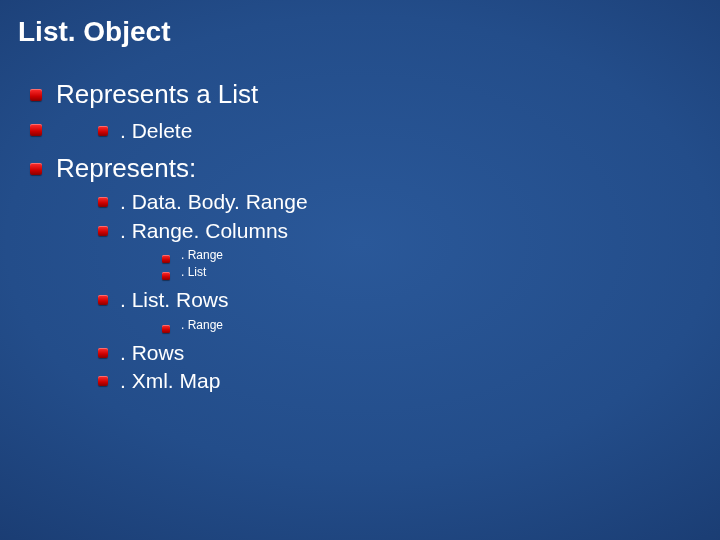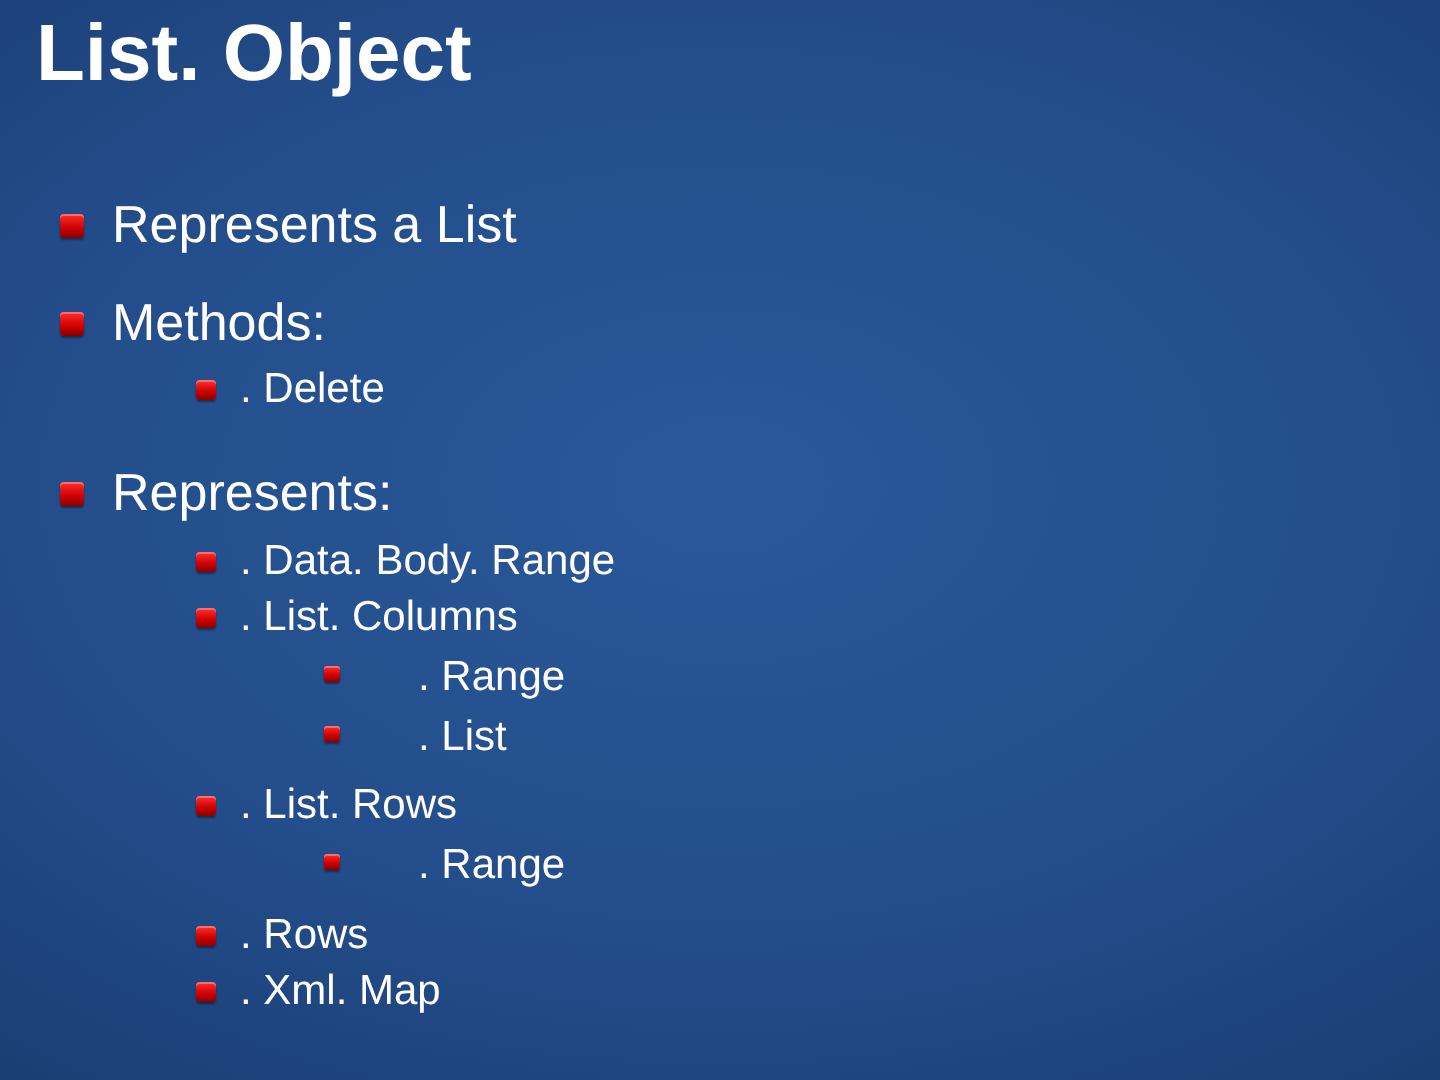--- a/index.html
+++ b/index.html
@@ -17,23 +17,23 @@
       #2a5899 0%,
       #234d8a 35%,
       #1a3c72 60%,
       #0f2a55 80%,
       #081d3e 100%);
     position: relative;
     box-sizing: border-box;
   }
   .title {
     color: #ffffff;
-    font-size: 40px;
+    font-size: 28px;
     font-weight: bold;
-    padding: 4px 0 0 18px;
+    padding: 16px 0 0 18px;
     line-height: 1.15;
   }
   .content {
     padding: 30px 0 0 30px;
   }
   ul {
     list-style: none;
     margin: 0;
     padding: 0;
   }
@@ -42,70 +42,69 @@
     display: flex;
     align-items: flex-start;
   }
   .bullet {
     display: inline-block;
     flex: 0 0 auto;
     background: linear-gradient(to bottom, #ff3030 0%, #cc0000 60%, #8a0000 100%);
     box-shadow: inset 0 1px 0 rgba(255,255,255,0.3), 0 1px 1px rgba(0,0,0,0.4);
   }
   
-  .l1 > li { font-size: 26px; line-height: 1.25; margin-bottom: 2px; margin-top: 16px; }
+  .l1 > li { font-size: 26px; line-height: 1.25; margin-bottom: 2px; }
   .l1 > li > .bullet { width: 12px; height: 12px; border-radius: 2px; margin: 11px 14px 0 0; }
   .l1txt { }
   
   .l2 { padding-left: 42px; margin: 4px 0 6px 0; }
   .l2 > li { font-size: 21px; line-height: 1.3; margin-bottom: 1px; }
   .l2 > li > .bullet { width: 10px; height: 10px; border-radius: 2px; margin: 9px 12px 0 0; }
   
   .l3 { padding-left: 42px; margin: 3px 0 5px 0; }
-  .l3 > li { font-size: 21px; line-height: 1.35; margin-bottom: 1px; gap: 28px; }
+  .l3 > li { font-size: 12px; line-height: 1.35; margin-bottom: 1px; }
   .l3 > li > .bullet { width: 8px; height: 8px; border-radius: 1.5px; margin: 8px 11px 0 0; }
   .wrap { display: block; }
 </style>
 </head>
 <body>
 
 <div class="slide">
   <div class="title">List. Object</div>
 
   <div class="content">
     <ul class="l1">
       <li>
         <span class="bullet"></span>
         <span class="l1txt">Represents a List</span>
       </li>
       <li>
         <span class="bullet"></span>
         <span class="wrap">
-          <span class="l1txt">Methods:</span>
           <ul class="l2">
             <li>
               <span class="bullet"></span>
               <span>. Delete</span>
             </li>
           </ul>
         </span>
       </li>
       <li>
         <span class="bullet"></span>
         <span class="wrap">
           <span class="l1txt">Represents:</span>
           <ul class="l2">
             <li>
               <span class="bullet"></span>
               <span>. Data. Body. Range</span>
             </li>
             <li>
               <span class="bullet"></span>
               <span class="wrap">
-                <span>. List. Columns</span>
+                <span>. Range. Columns</span>
                 <ul class="l3">
                   <li>
                     <span class="bullet"></span>
                     <span>. Range</span>
                   </li>
                   <li>
                     <span class="bullet"></span>
                     <span>. List</span>
                   </li>
                 </ul>

